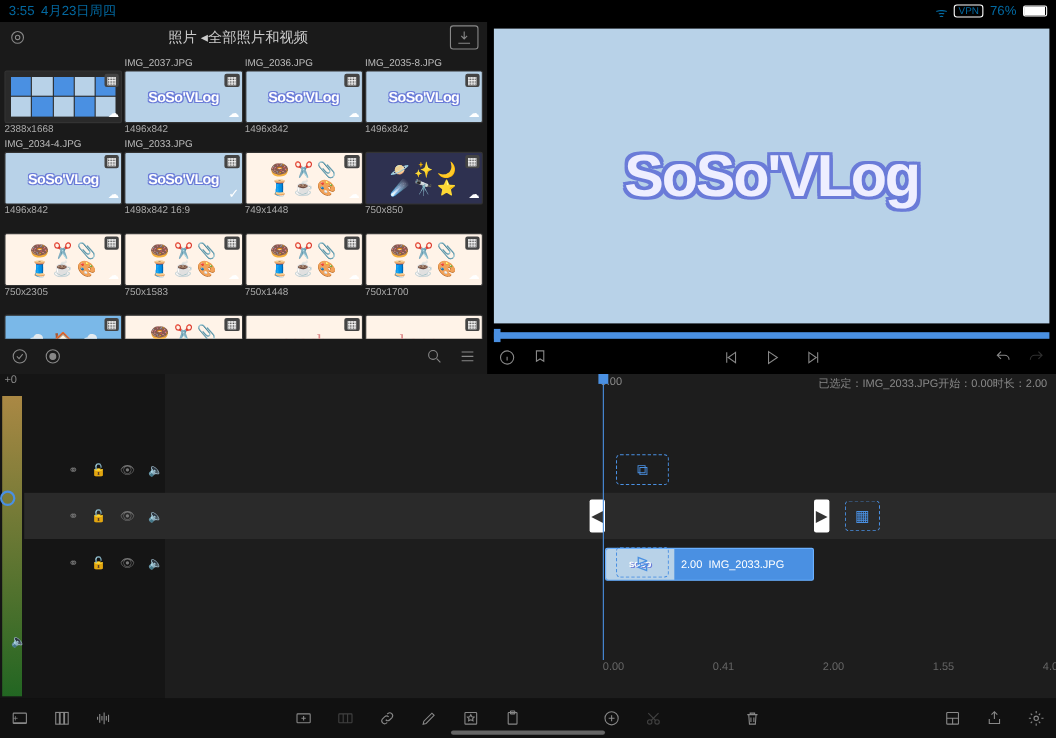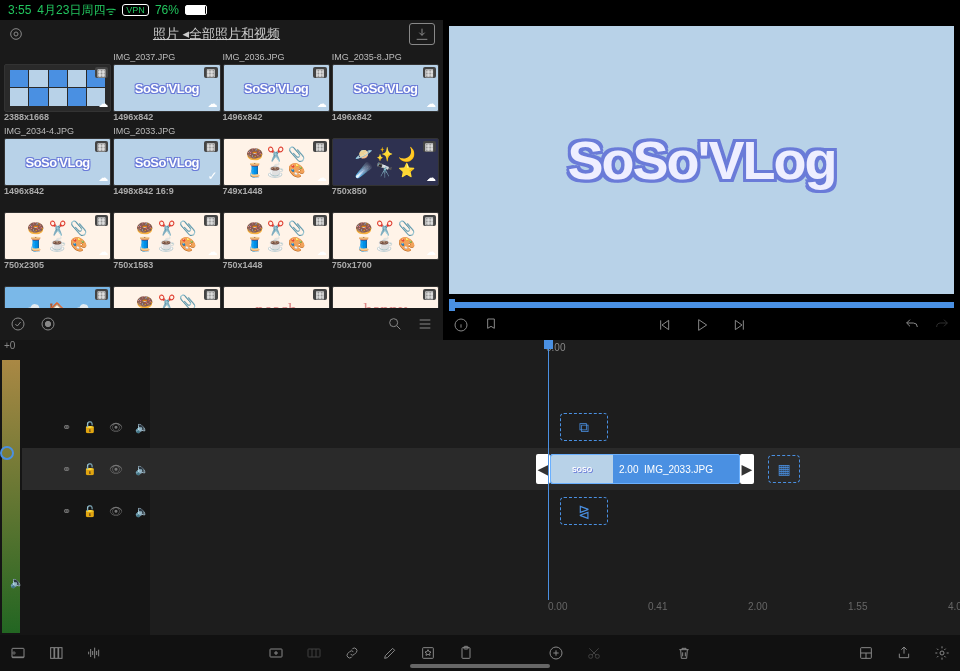--- a/index.html
+++ b/index.html
@@ -1,32 +1,32 @@
 <!DOCTYPE html>
 <html><head>
 <meta charset="utf-8">
 <style>
   html,body{margin:0;padding:0;background:#000;font-family:-apple-system,Helvetica,Arial,sans-serif;color:#ddd;font-size:11px;width:960px;height:671px;overflow:hidden;}
   *{box-sizing:border-box;}
-  .statusbar{height:20px;display:flex;align-items:center;padding:0 8px;font-size:12px;color:#22c55e;background:#000;}
+  .statusbar{height:20px;display:flex;justify-content:space-between;align-items:center;padding:0 8px;font-size:12px;color:#0369a1;background:#000;}
   .statusbar .left,.statusbar .right{display:flex;gap:6px;align-items:center;}
   .top{display:flex;height:320px;}
   .library{width:443px;background:#1a1a1a;display:flex;flex-direction:column;}
-  .lib-head{display:flex;align-items:center;height:28px;padding:0 8px;color:#ccc;text-decoration:underline;}
+  .lib-head{display:flex;align-items:center;height:28px;padding:0 8px;color:#ccc;}
   .lib-head .title{flex:1;text-align:center;font-size:13px;}
   .lib-grid{flex:1;display:grid;grid-template-columns:repeat(4,1fr);gap:2px;padding:4px;overflow:hidden;}
   .thumb{display:flex;flex-direction:column;font-size:9px;color:#ccc;position:relative;}
   .thumb .name{height:12px;overflow:hidden;color:#bbb;}
   .thumb .box{flex:1;min-height:48px;background:#b8d2e8;border:1px solid #333;border-radius:2px;display:flex;align-items:center;justify-content:center;position:relative;}
   .thumb .box.grid{background:#2a2a2a;}
   .thumb .box.stickers{background:#fff3e8;}
   .thumb .box.dark{background:#2e3150;}
   .thumb .box.comic{background:#7ab8e8;}
   .thumb .box .logo{font-weight:900;font-size:13px;color:#fff;text-shadow:1px 1px 0 #6a7bd8,-1px -1px 0 #6a7bd8,1px -1px 0 #6a7bd8,-1px 1px 0 #6a7bd8;letter-spacing:-0.5px;}
-  .thumb .dim{height:12px;color:#aaa;font-weight:bold;}
+  .thumb .dim{height:12px;color:#aaa;}
   .thumb .cloud{position:absolute;bottom:2px;right:2px;color:#fff;font-size:10px;}
   .thumb .burst{position:absolute;top:2px;right:2px;color:#fff;font-size:10px;background:#444;border-radius:2px;padding:0 2px;}
   .thumb .check{position:absolute;bottom:2px;right:2px;color:#fff;font-size:12px;}
   .lib-foot{height:32px;display:flex;align-items:center;padding:0 10px;gap:14px;background:#1a1a1a;color:#888;}
   .lib-foot .sp{flex:1;}
   .preview{flex:1;background:#000;display:flex;flex-direction:column;}
   .preview .canvas{flex:1;margin:6px;background:#b8d2e8;display:flex;align-items:center;justify-content:center;}
   .preview .canvas .big{font-weight:900;font-size:54px;color:#eef;text-shadow:3px 3px 0 #6a7bd8,-3px -3px 0 #6a7bd8,3px -3px 0 #6a7bd8,-3px 3px 0 #6a7bd8,0 3px 0 #6a7bd8,0 -3px 0 #6a7bd8,3px 0 0 #6a7bd8,-3px 0 0 #6a7bd8;letter-spacing:-2px;}
   .preview .scrub{height:6px;background:#4a90e2;margin:2px 6px;position:relative;}
   .preview .scrub::before{content:"";position:absolute;left:0;top:-3px;width:6px;height:12px;background:#4a90e2;}
@@ -354,26 +354,27 @@
         </div>
       </div>
     </div>
     <span class="speaker ico">🔈</span>
   </div>
 
   <div class="tl-body">
     <div class="ruler">
       <span style="left:396px;">0.00</span>
     </div>
+    <div class="sel-text">已选定：IMG_2033.JPG开始：0.00时长：2.00</div>
     <div class="lane lane1">
       <div class="ghost" style="left:410px;width:48px;top:7px;">⧉</div>
     </div>
     <div class="lane lane2">
       <div class="handle" style="left:386px;">◀</div>
-      <div class="clip" style="left:400px;width:190px;">
+      <div class="clip" style="left:400px;width:190px;margin-top:44px;">
         <div class="thumbpart">SOSO</div>
         <span class="lbl"><span>2.00</span>&nbsp;&nbsp;<span>IMG_2033.JPG</span></span>
       </div>
       <div class="handle" style="left:590px;">▶</div>
       <div class="ghost" style="left:618px;width:32px;top:7px;">▦</div>
     </div>
     <div class="lane lane3">
       <div class="ghost" style="left:410px;width:48px;top:7px;">⧎</div>
     </div>
     <div class="playhead"></div>

